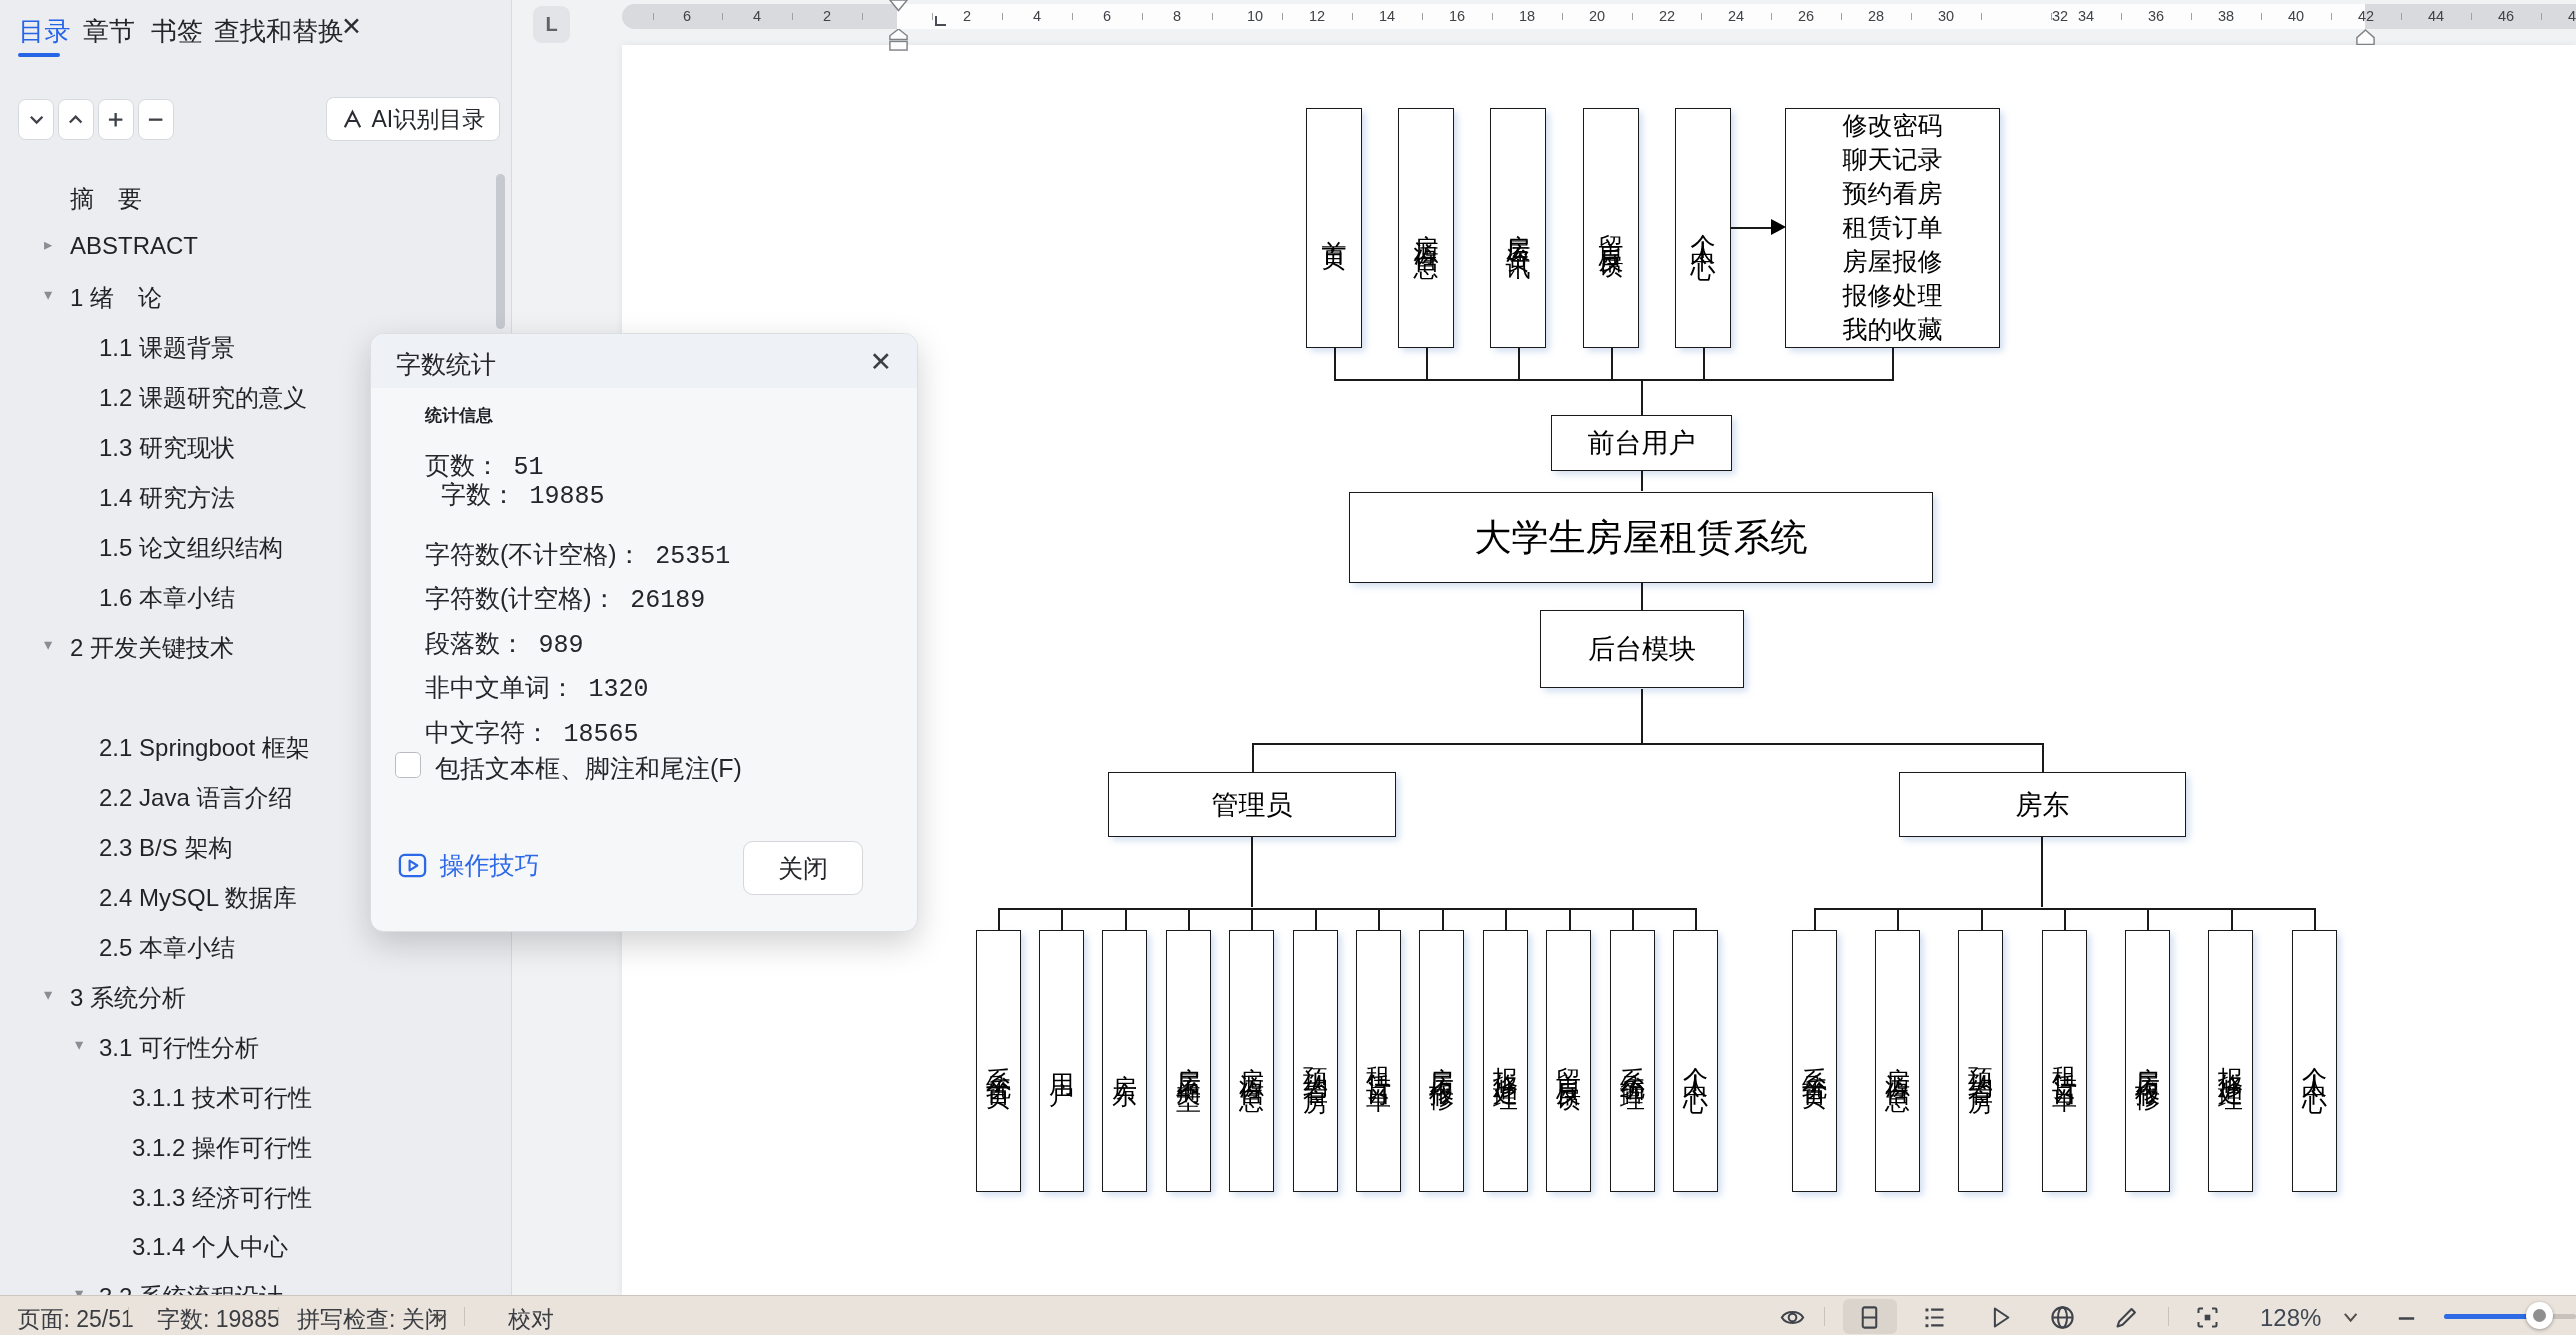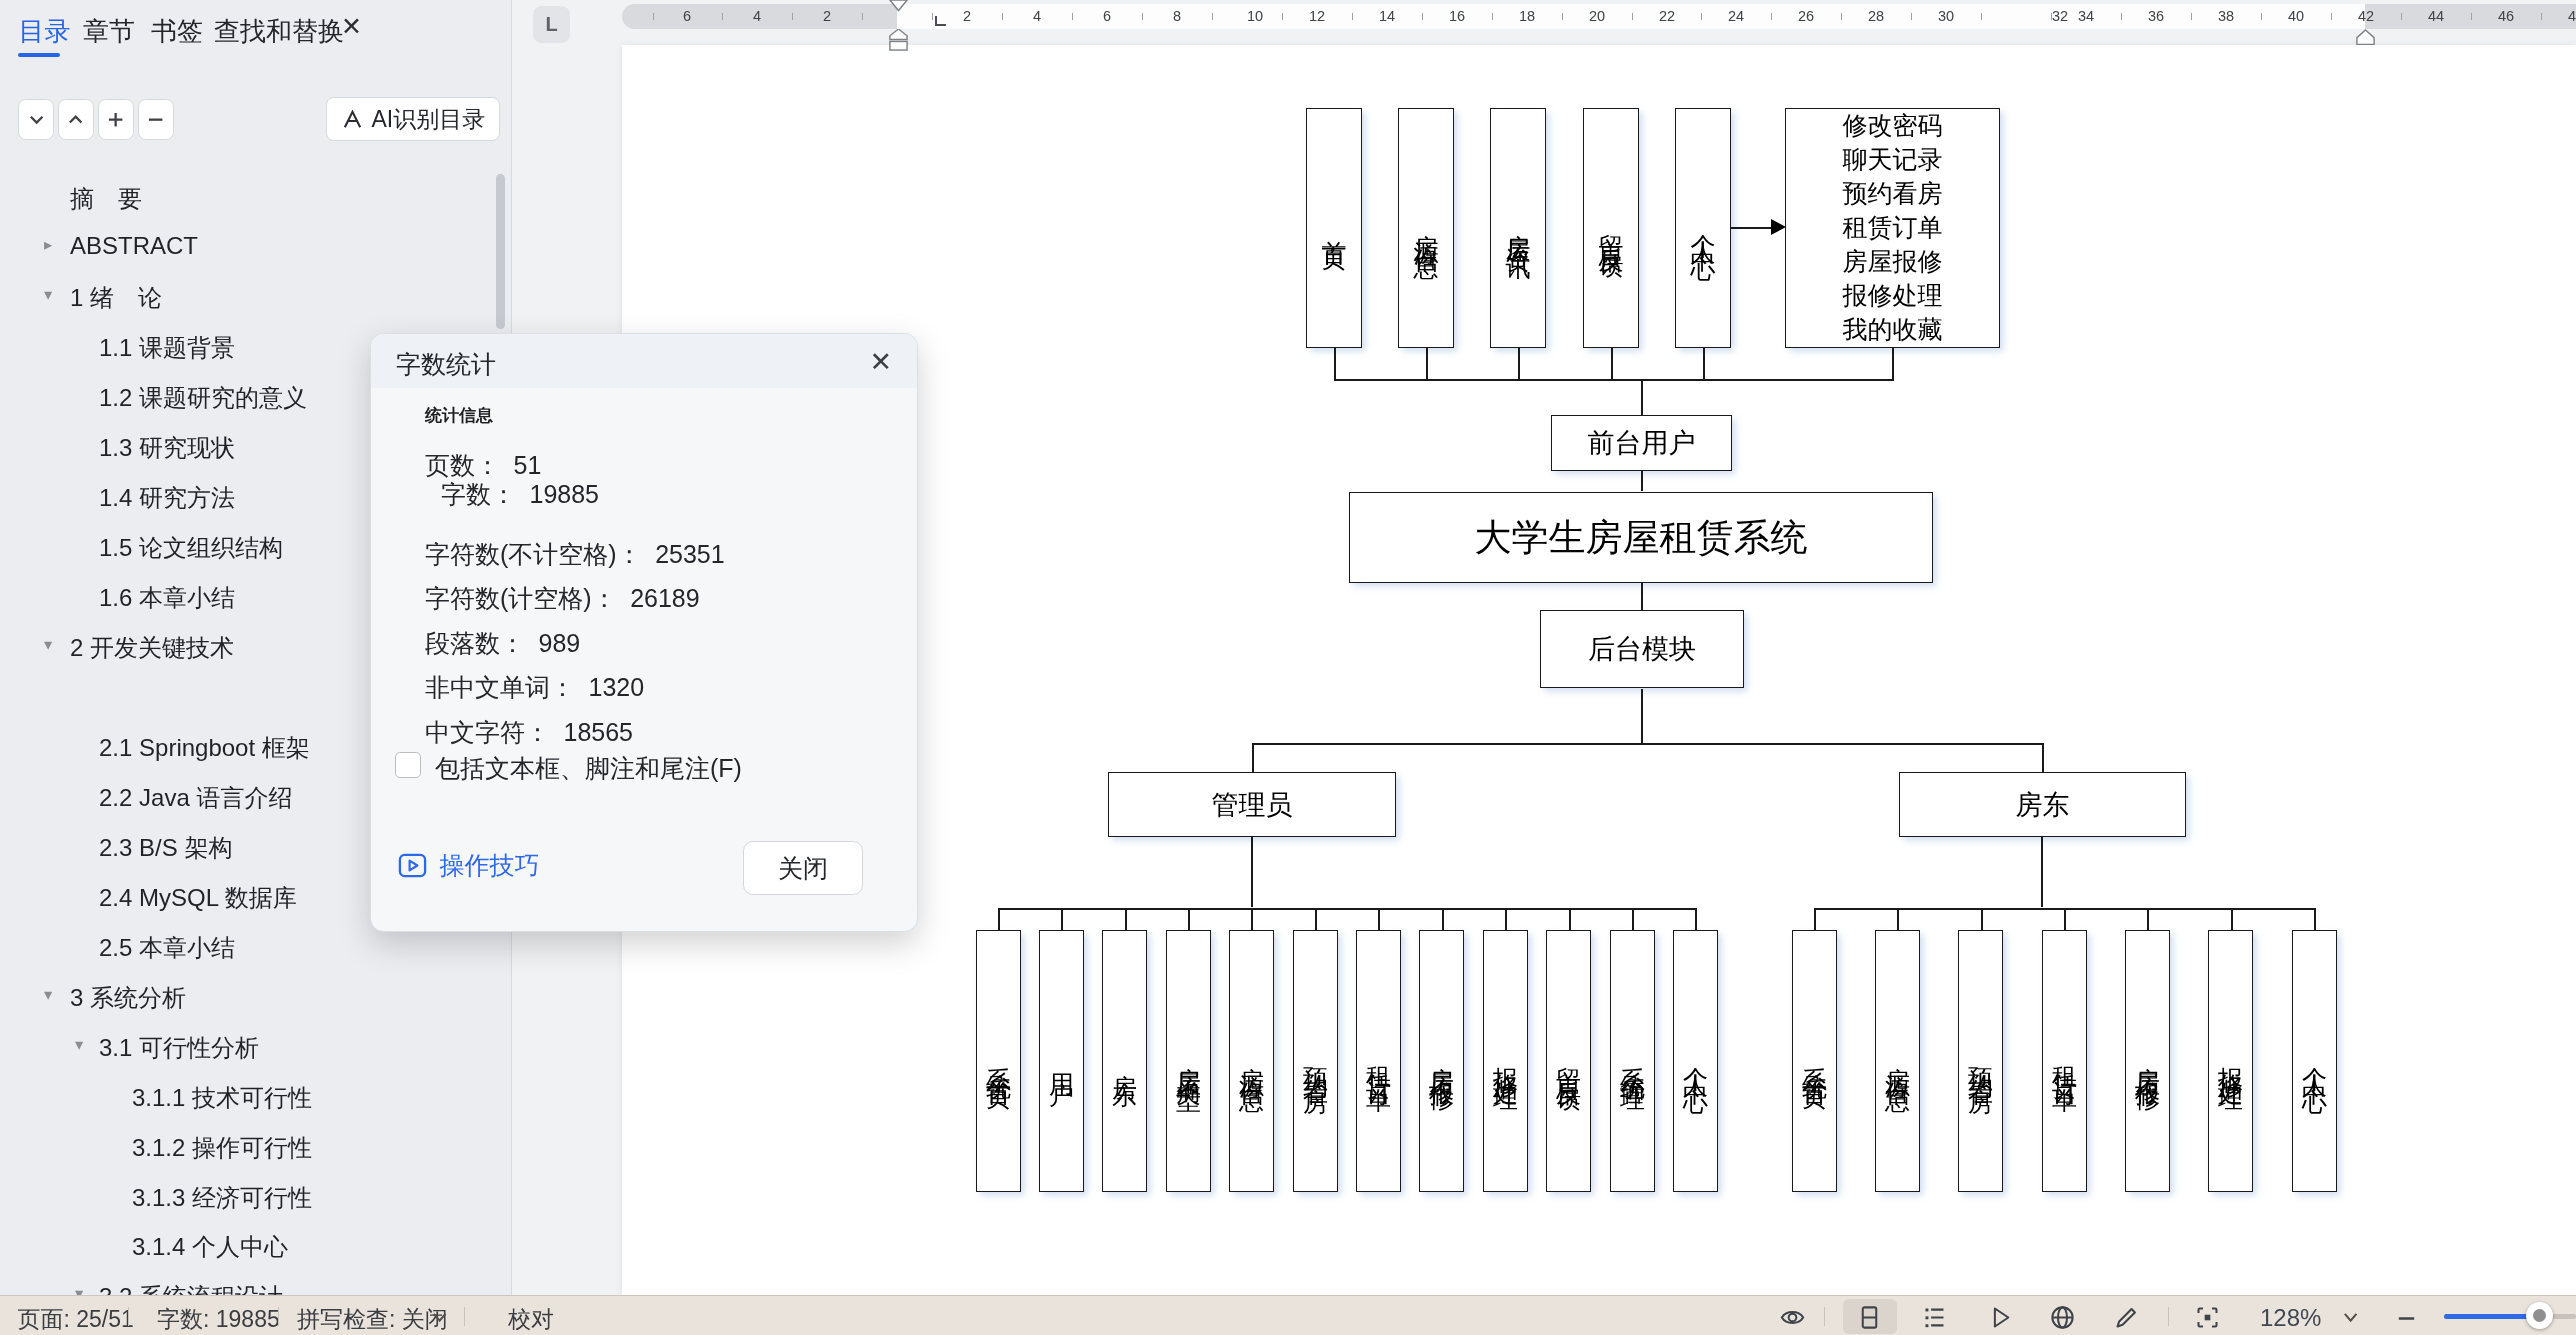--- a/index.html
+++ b/index.html
@@ -52,21 +52,21 @@
     border-top:8.7px solid transparent; border-bottom:8.7px solid transparent; z-index:3; }
 
   
   #dialog { position:absolute; left:370px; top:333px; width:548px; height:599px; background:#f6f7f9;
     border:1px solid #dcdee2; border-radius:13.5px; box-shadow:0 11.6px 33px rgba(0,0,0,.18); z-index:60; overflow:hidden; }
   #dlg-title-bar { position:absolute; left:0; top:0; right:0; height:54px; background:#eef1f6; }
   #dlg-title { position:absolute; left:25px; top:13.5px; font-size:25px; color:#24262b; }
   #dlg-close { position:absolute; right:25px; top:11.6px; font-size:27px; color:#3c3f45; }
   #dlg-section { position:absolute; left:54px; top:70px; font-size:17px; font-weight:bold; color:#1d1f23; }
   .stat-row { position:absolute; left:54px; font-size:25px; color:#24262b; }
-  .stat-val { margin-left:13.5px; }
+  .stat-val { margin-left:13.5px;font-family:Liberation Mono, monospace; }
   #dlg-check { position:absolute; left:24px; top:418px; width:26px; height:26px; background:#fff;
     border:1.9px solid #b9bcc3; border-radius:4.8px; }
   #dlg-check-label { position:absolute; left:64px; top:418px; font-size:25px; color:#24262b; }
   #tips { position:absolute; left:26px; top:515px; display:flex; align-items:center; gap:11.6px;
     font-size:25px; color:#2c68e8; }
   #dlg-close-btn { position:absolute; right:54px; top:507px; width:120px; height:54px; background:#fff;
     border:1px solid #d4d6d9; border-radius:9.7px; font-size:25px; color:#24262b;
     display:flex; align-items:center; justify-content:center; }
 
   

